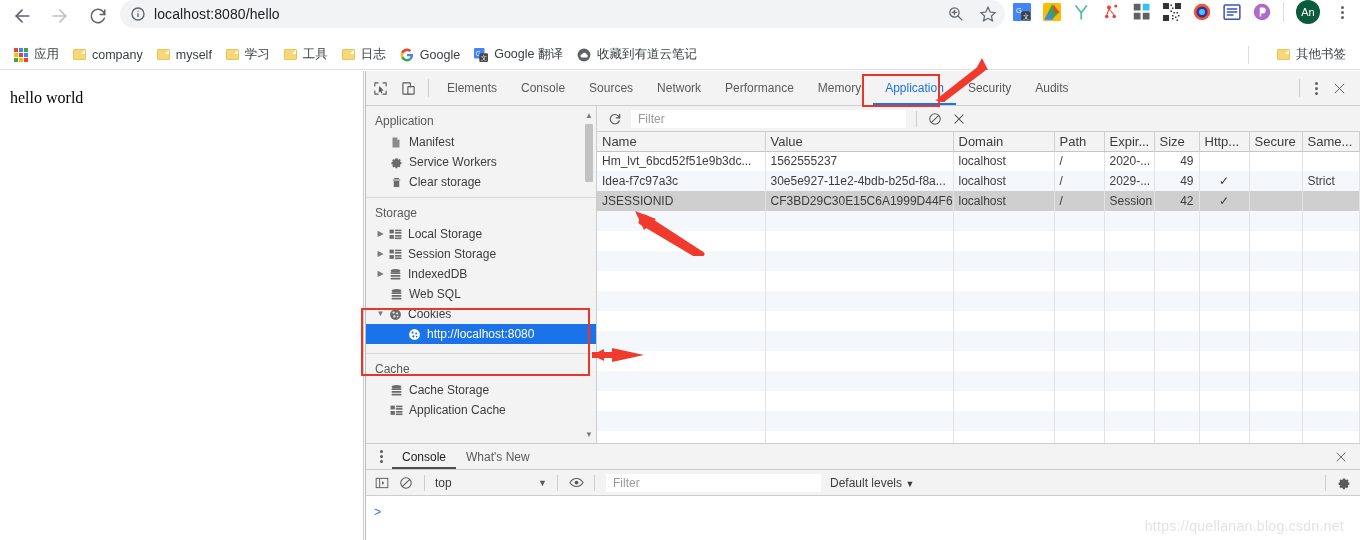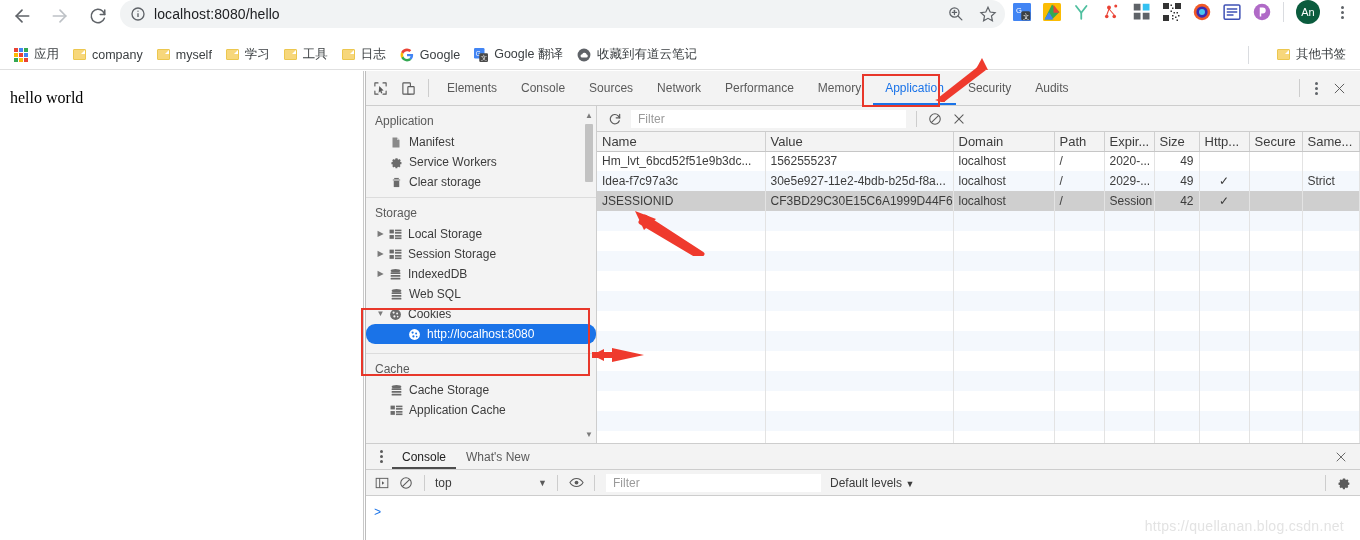--- a/index.html
+++ b/index.html
@@ -113,21 +113,21 @@
   .tree-section-title {
     font-size: 12px; color: #5a5a5a; padding: 8px 0 4px 9px;
   }
   .tree-sep { height: 1px; background: #dcdcdc; margin: 5px 0 0 0; }
   .tree-row {
     height: 20px; display: flex; align-items: center; font-size: 12px; color: #3c3c3c;
     padding-left: 9px; white-space: nowrap;
   }
   .tree-row.indent1 { padding-left: 23px; }
   .tree-row.indent2 { padding-left: 41px; }
-  .tree-row.selected { background: #1a73e8; color: #fff; border-radius: 9px; }
+  .tree-row.selected { background: #1a73e8; color: #fff; }
   .twisty {
     width: 11px; flex: none; color: #7a7a7a; font-size: 8px; line-height: 1;
     display: flex; align-items: center; justify-content: center; margin-right: 2px;
   }
   .tree-ico { width: 14px; height: 14px; flex: none; margin-right: 6px; display: flex; align-items: center; justify-content: center; }
   .sb-scroll {
     position: absolute; right: 2px; top: 4px; width: 10px; bottom: 4px;
   }
   .sb-arrow { width: 10px; height: 10px; color: #7b7b7b; display: flex; align-items: center; justify-content: center; font-size: 8px; }
   .sb-thumb { position: absolute; left: 1px; top: 14px; width: 8px; height: 58px; background: #c2c2c2; border-radius: 1px; }

